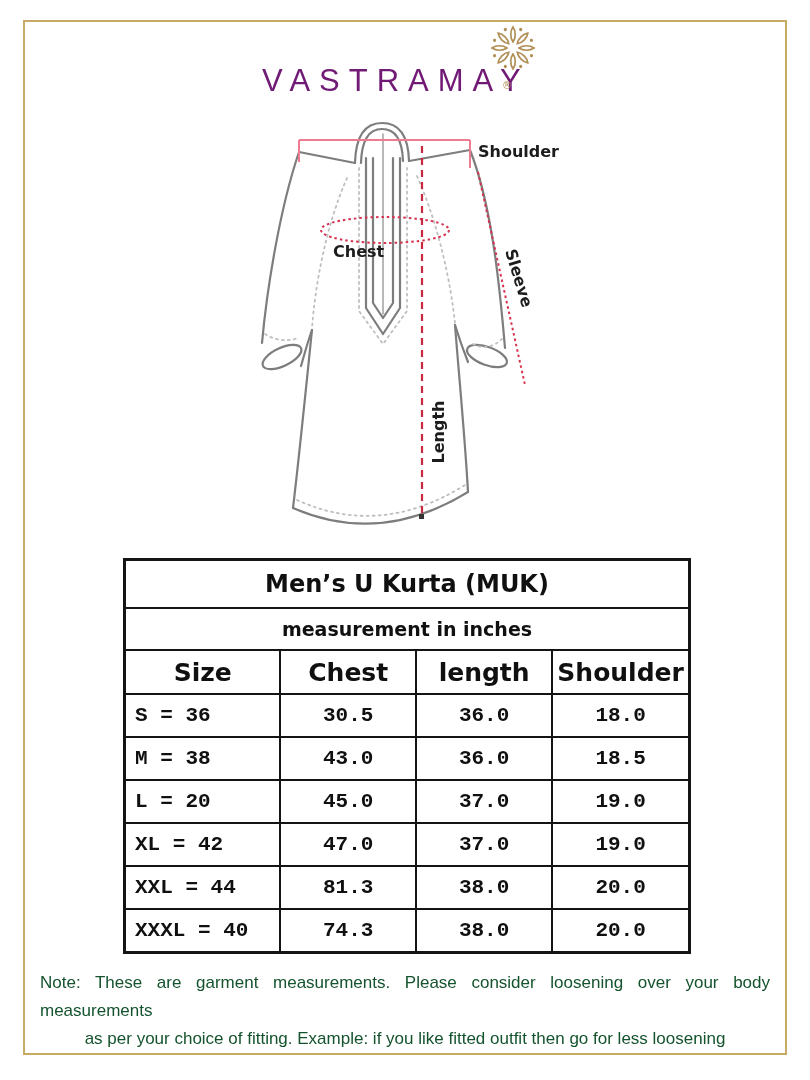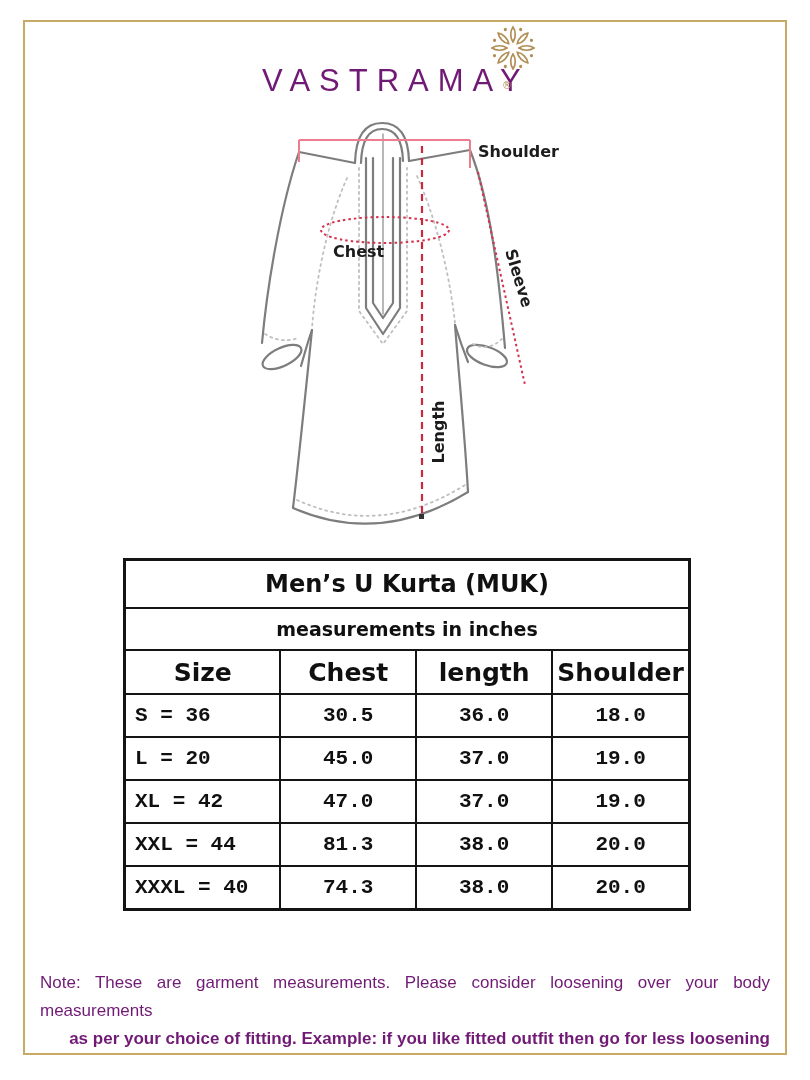--- a/index.html
+++ b/index.html
@@ -29,24 +29,24 @@
   .size-table td,.size-table th{border:2px solid #141414;text-align:center;
         font-weight:bold;padding:0;overflow:hidden;}
   .size-table{border:3px solid #141414;}
   .row-title td{font-size:24px;height:46px;margin-left:20px;}
   .row-subtitle td{font-size:19px;height:40px;}
   .row-head th{font-size:25px;height:42px;}
   .row-data td{font-size:21px;height:41px;font-family:Liberation Mono, monospace;}
   .cell-size{text-align:left !important;padding-left:9px !important;}
 
   
-  .note{position:absolute;left:40px;top:969px;width:730px;font-size:17px;color:#701a75;
+  .note{position:absolute;left:40px;top:969px;width:730px;font-size:17px;color:#14532d;
         line-height:28px;font-family:"Liberation Sans",sans-serif;}
   .note-l1{text-align:justify;text-align-last:justify;}
-  .note-l2{text-align:right;font-weight:bold;}
+  .note-l2{text-align:center;}
 </style>
 </head>
 <body>
 
 <div class="page">
   <div class="gold-frame"></div>
 
   <div class="logo-text">VASTRAMAY</div>
   <div class="logo-reg">®</div>
   <svg class="logo-icon" width="48" height="48" viewBox="-24 -24 48 48">
@@ -131,33 +131,39 @@
       <col style="width:27.6%">
         <col style="width:24%">
         <col style="width:24.1%">
         <col style="width:24.3%">
     </colgroup>
     <tbody>
       <tr class="row-title">
         <td colspan="4">Men’s U Kurta (MUK)</td>
       </tr>
       <tr class="row-subtitle">
-        <td colspan="4">measurements in inches</td>
+        <td colspan="4">measurement in inches</td>
       </tr>
       <tr class="row-head">
         <th>Size</th>
         <th>Chest</th>
         <th>length</th>
         <th>Shoulder</th>
       </tr>
       <tr class="row-data">
         <td class="cell-size">S = 36</td>
         <td>30.5</td>
         <td>36.0</td>
         <td>18.0</td>
+      </tr>
+      <tr class="row-data">
+        <td class="cell-size">M = 38</td>
+        <td>43.0</td>
+        <td>36.0</td>
+        <td>18.5</td>
       </tr>
       <tr class="row-data">
         <td class="cell-size">L = 20</td>
         <td>45.0</td>
         <td>37.0</td>
         <td>19.0</td>
       </tr>
       <tr class="row-data">
         <td class="cell-size">XL = 42</td>
         <td>47.0</td>

